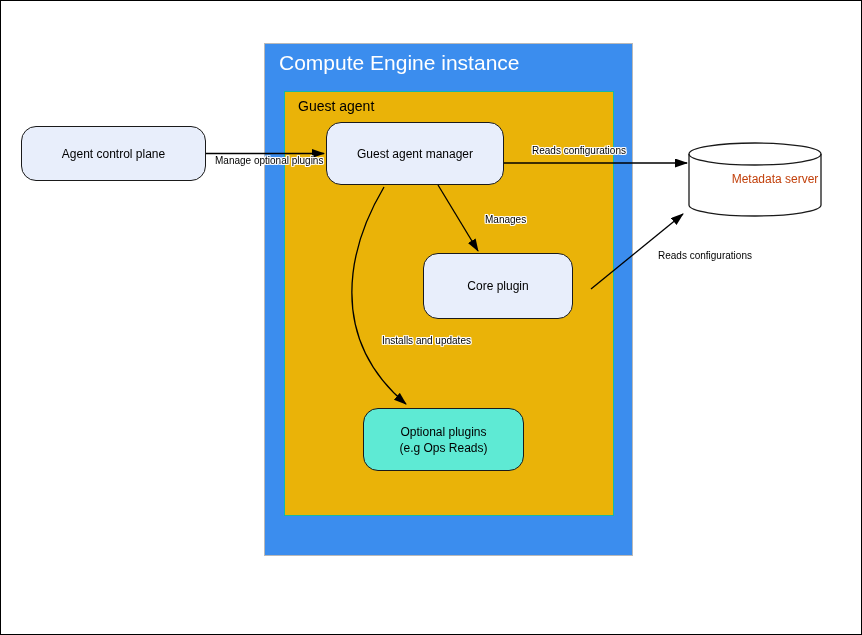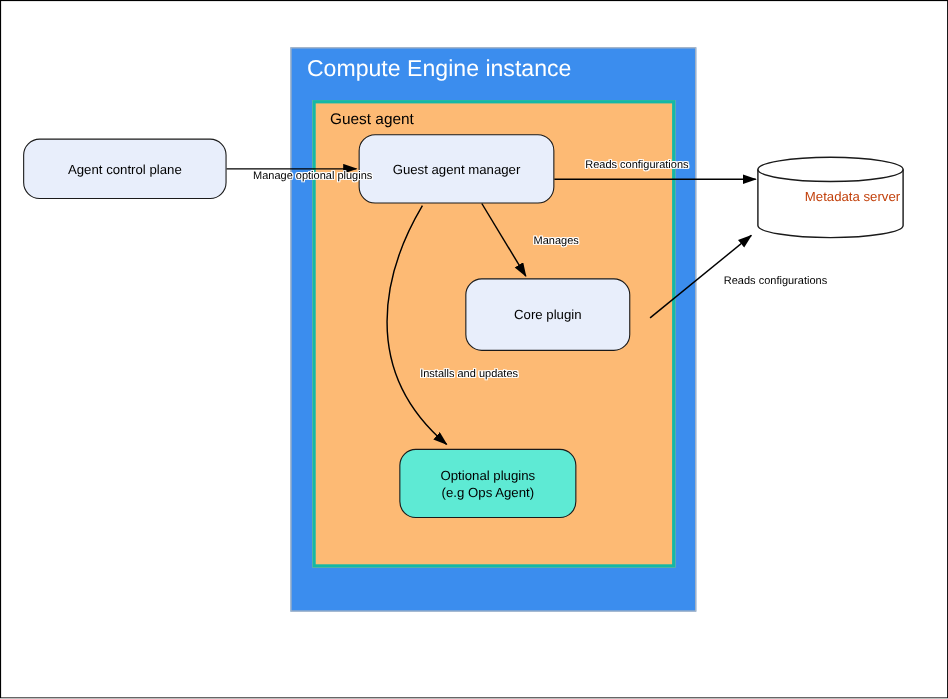--- a/index.html
+++ b/index.html
@@ -24,22 +24,22 @@
     position: absolute;
     left: 14px; top: 7px;
     color: #ffffff;
     font-size: 21px;
     white-space: nowrap;
   }
   .gray-container {
     position: absolute;
     left: 283px; top: 90px;
     width: 330px; height: 425px;
-    background: #fdba74;
-    border: 3px solid #14b8a6;
+    background: #eab308;
+    border: 1px solid #14b8a6;
   }
   .gray-title {
     position: absolute;
     left: 13px; top: 6px;
     color: #000000;
     font-size: 14px;
     white-space: nowrap;
   }
   .node {
     position: absolute;
@@ -83,21 +83,21 @@
     font-size: 10px;
     color: #000;
     white-space: nowrap;
     z-index: 5;
     pointer-events: none;
     text-shadow:
       -1px -1px 0 #fff, 1px -1px 0 #fff, -1px 1px 0 #fff, 1px 1px 0 #fff,
       0 -1px 0 #fff, 0 1px 0 #fff, -1px 0 0 #fff, 1px 0 0 #fff;
     margin-left: 20px;
   }
-  #lbl-manage   { left: 209px; top: 154px; text-align: center; }
+  #lbl-manage   { left: 194px; top: 154px; text-align: center; }
   #lbl-reads-1  { left: 511px; top: 144px; }
   #lbl-manages  { left: 464px; top: 213px; }
   #lbl-installs { left: 361px; top: 334px; }
   #lbl-reads-2  { left: 637px; top: 249px; }
 </style>
 </head>
 <body>
 
 <div class="canvas">
 
@@ -116,21 +116,21 @@
   <div class="node node-blue" id="guest-agent-manager">
     <span>Guest agent manager</span>
   </div>
 
   <div class="node node-blue" id="core-plugin">
     <span>Core plugin</span>
   </div>
 
   <div class="node node-yellow" id="optional-plugins">
     <span>Optional plugins</span>
-    <span>(e.g  Ops Agent)</span>
+    <span>(e.g  Ops Reads)</span>
   </div>
 
   <svg class="overlay" viewBox="0 0 862 635" xmlns="http://www.w3.org/2000/svg">
     <defs>
       <marker id="arrow" markerUnits="userSpaceOnUse" markerWidth="14" markerHeight="10" refX="12" refY="4.5" orient="auto">
         <path d="M0,0 L13,4.5 L0,9 Z" fill="#000"></path>
       </marker>
     </defs>
 
     <g>

